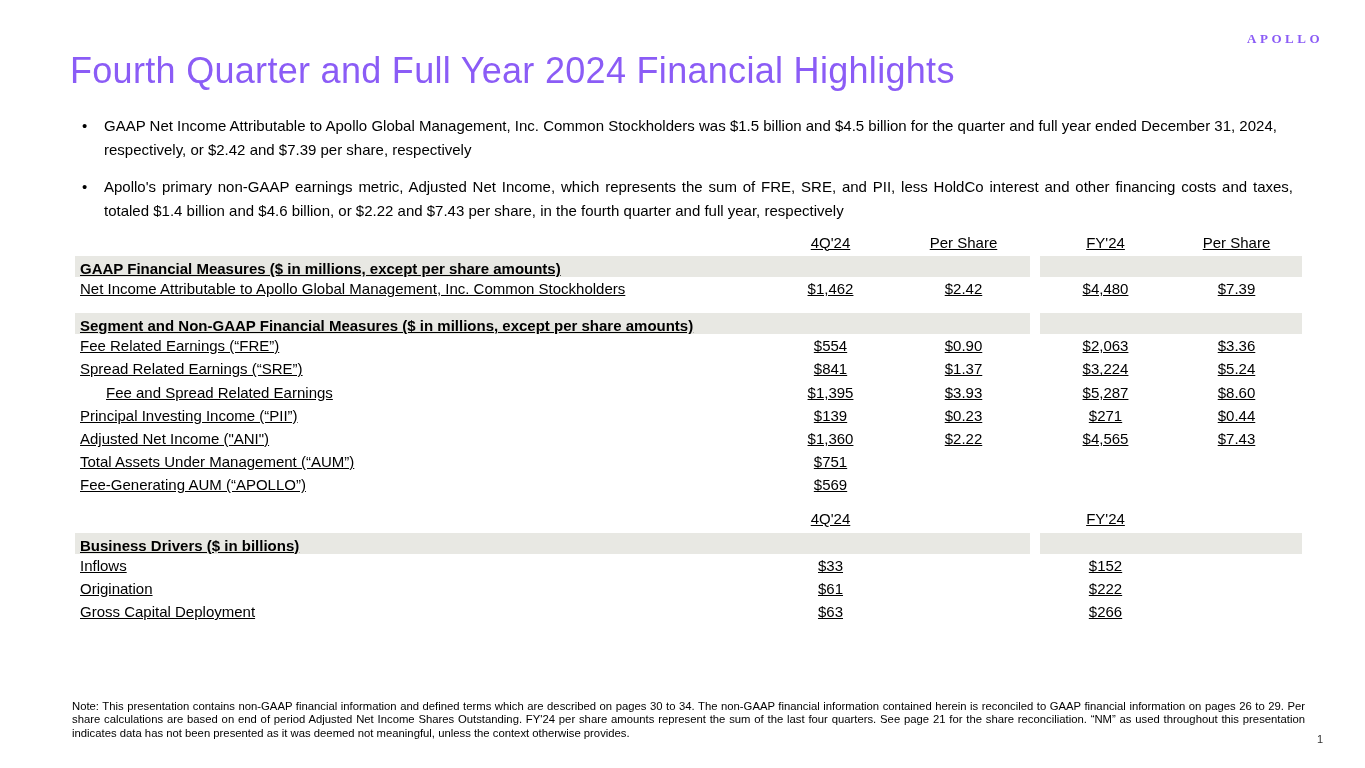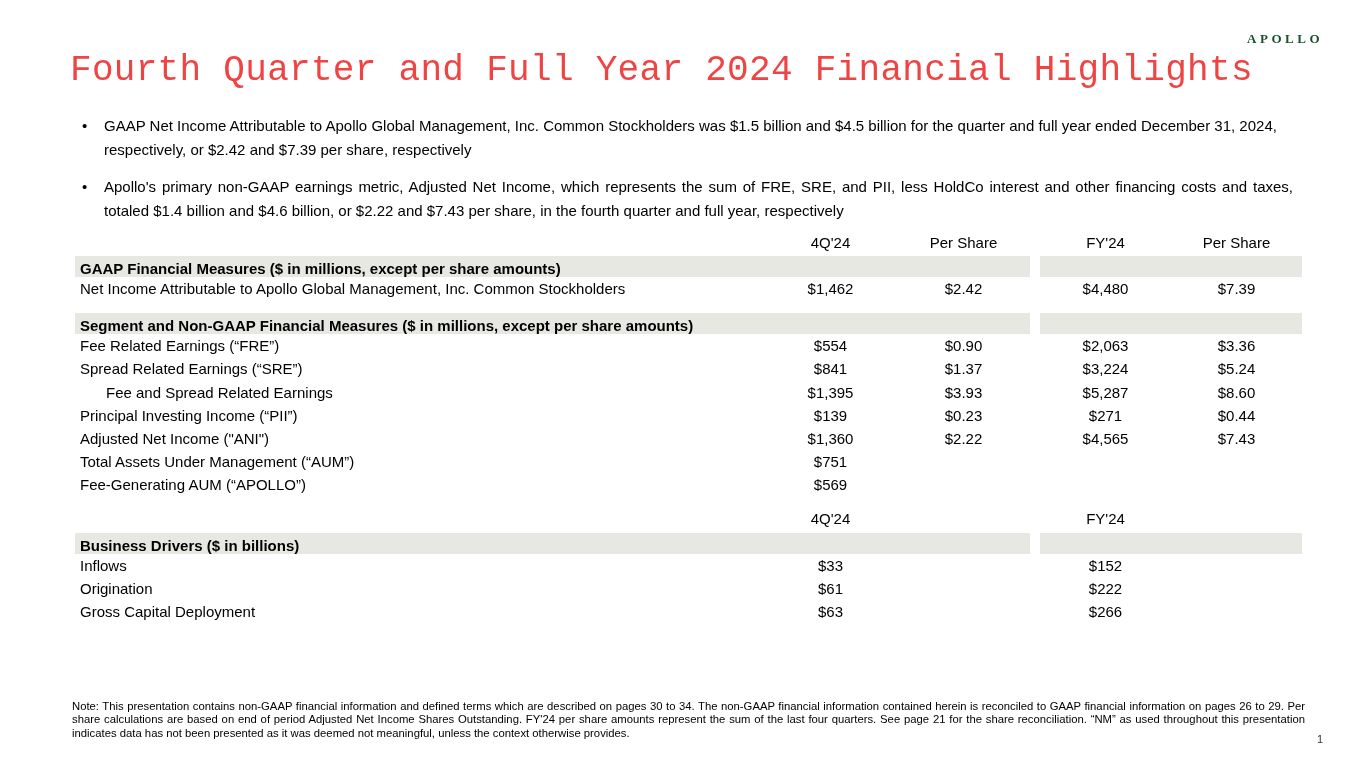--- a/index.html
+++ b/index.html
@@ -2,33 +2,33 @@
 <html><head>
 <meta charset="utf-8">
 <style>
   * { margin:0; padding:0; box-sizing:border-box; }
   html,body { width:1365px; height:768px; background:#ffffff; overflow:hidden;
     font-family:"Liberation Sans", sans-serif; color:#000; }
   .page { position:relative; width:1365px; height:768px; background:#fff; }
 
   .logo { position:absolute; top:31px; right:42px;
     font-family:"Liberation Serif", serif; font-size:13px; font-weight:700;
-    letter-spacing:3.5px; color:#14532d; }
+    letter-spacing:3.5px; color:#8b5cf6; }
 
   .title { position:absolute; top:50px; left:70px;
-    font-family:Liberation Mono, monospace; font-size:36px; font-weight:400;
-    color:#ef4444; letter-spacing:0.3px; }
+    font-family:Liberation Sans, sans-serif; font-size:36px; font-weight:400;
+    color:#8b5cf6; letter-spacing:0.3px; }
 
   .bullets { position:absolute; top:114px; left:78px; width:1215px; list-style:none; }
   .bullets li { display:flex; margin-bottom:14px; font-size:15px; line-height:23.5px; }
   .bullets .marker { flex:0 0 26px; padding-left:4px; }
   .bullets .btext { flex:1; }
   .btext.justify { text-align:justify; text-align-last:left; }
 
-  .fintable { position:absolute; top:231px; left:75px; width:1227px; font-size:15px; }
+  .fintable { position:absolute; top:231px; left:75px; width:1227px; font-size:15px;text-decoration:underline; }
   .row { display:grid; grid-template-columns:689px 133px 133px 10px 131px 131px; align-items:center; }
   .hdr-row { height:22px; }
   .band-row { height:21px; }
   .data-row { height:23.2px; }
   .cell { text-align:center; white-space:nowrap; }
   .label { padding-left:5px; white-space:nowrap; }
   .label.indent { padding-left:31px; }
   .band-left { grid-column:1 / 4; height:100%; display:flex; align-items:flex-end; }
   .band-right { grid-column:5 / 7; height:100%; }
   .band-left .band-title { font-weight:700; padding-left:5px; white-space:nowrap; }

